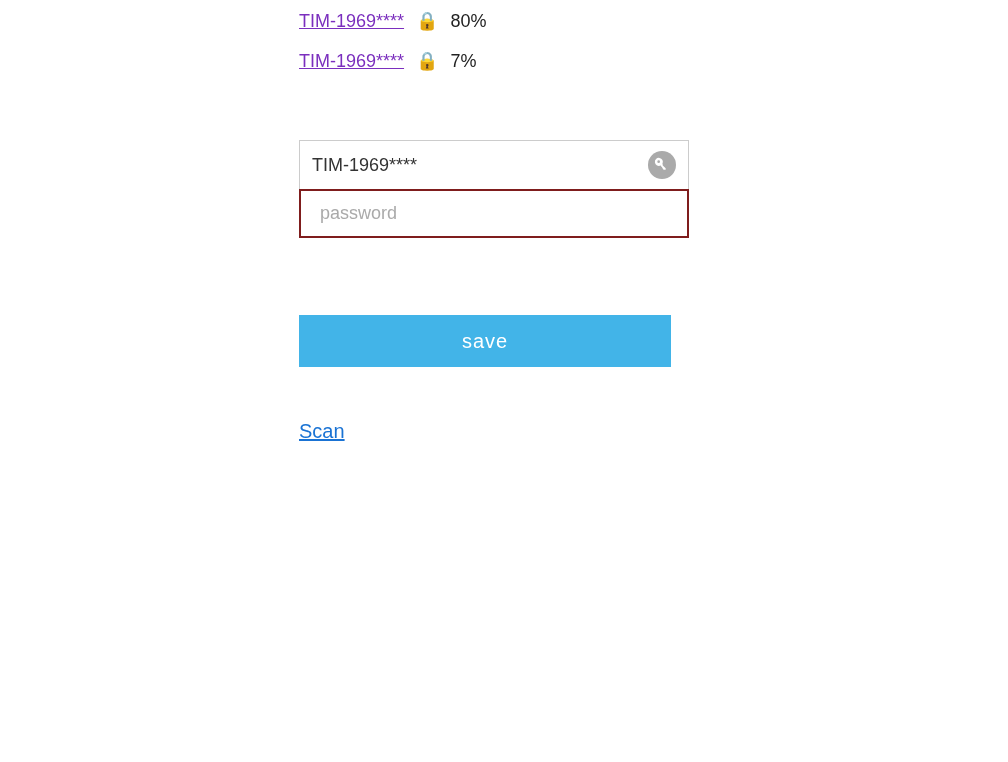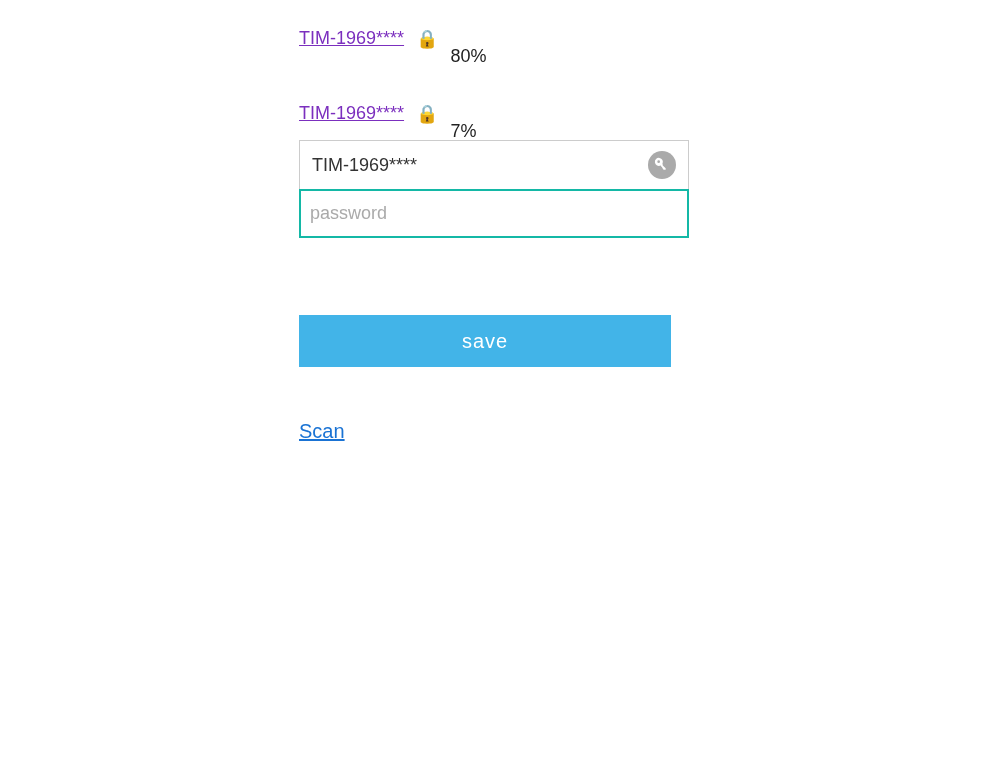--- a/index.html
+++ b/index.html
@@ -47,21 +47,20 @@
     }
 
     .lock-icon {
       font-size: 18px;
       color: #222;
     }
 
     .signal-percent {
       font-size: 18px;
       color: #222;
-      margin-top: 36px;
     }
 
     .form-container {
       position: absolute;
       top: 140px;
       left: 295px;
       width: 390px;
     }
 
     .network-input-wrapper {
@@ -87,22 +86,22 @@
       background: #aaa;
       display: flex;
       align-items: center;
       justify-content: center;
       color: #fff;
       font-size: 16px;
     }
 
     .password-input {
       width: 100%;
-      border: 2px solid #14b8a6;
-      padding: 12px 9px;
+      border: 2px solid #7f1d1d;
+      padding: 12px 19px;
       font-size: 18px;
       color: #999;
       outline: none;
       background: #fff;
     }
 
     .password-input::placeholder {
       color: #aaa;
     }
 

